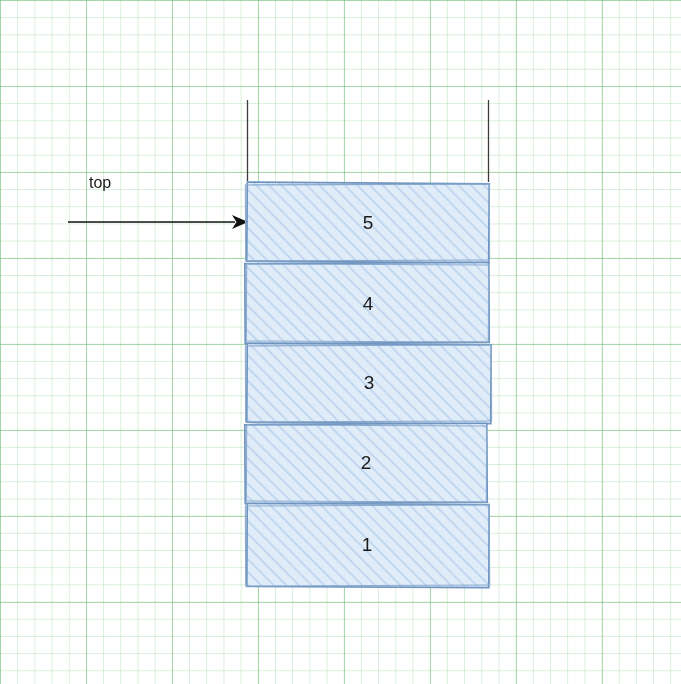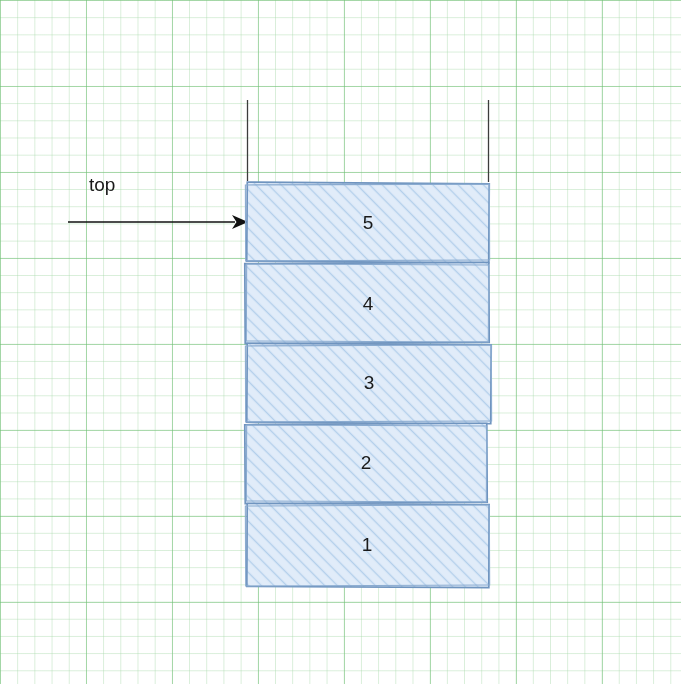--- a/index.html
+++ b/index.html
@@ -27,21 +27,21 @@
     color: #1a1a1a;
     font-family: "Liberation Sans", sans-serif;
     white-space: nowrap;
     user-select: none;
   }
   .num {
     font-size: 19px;
     transform: translate(-50%, -50%);
   }
   .top-label {
-    font-size: 19px;
+    font-size: 16px;
   }
 </style>
 </head>
 <body>
 
 <div class="canvas">
 
   <svg class="diagram" viewBox="0 0 681 684">
     <defs>
       <pattern id="boxfill" width="9" height="9" patternUnits="userSpaceOnUse" patternTransform="rotate(-45)">

